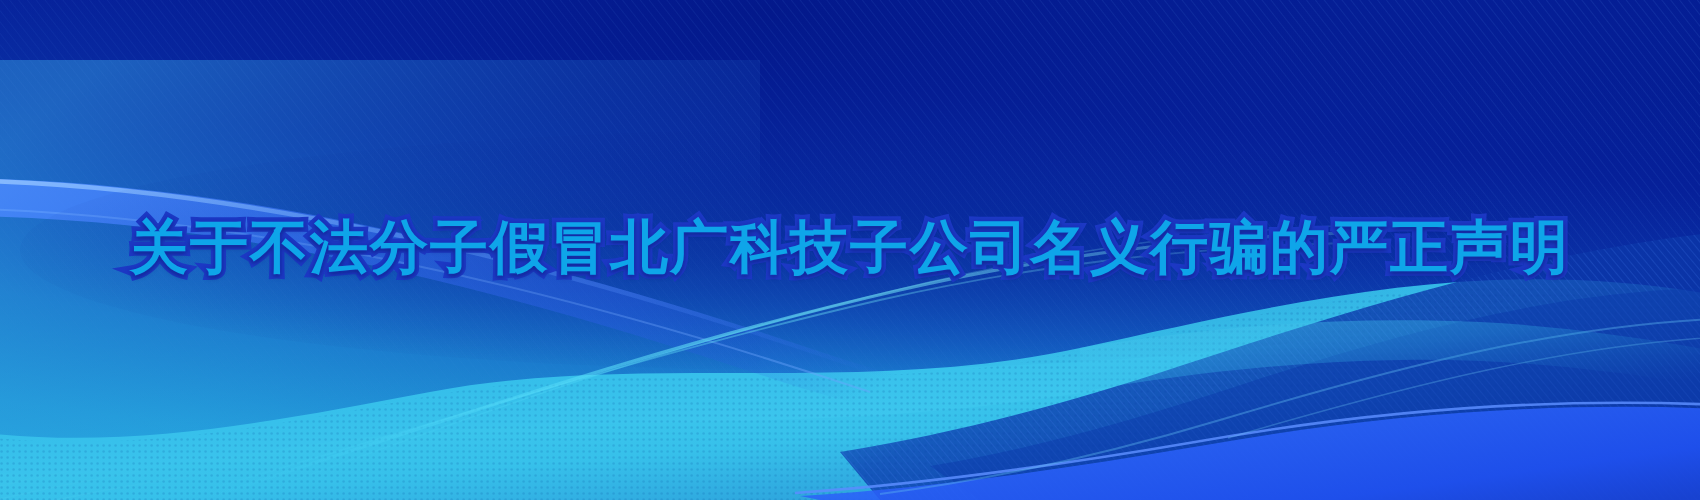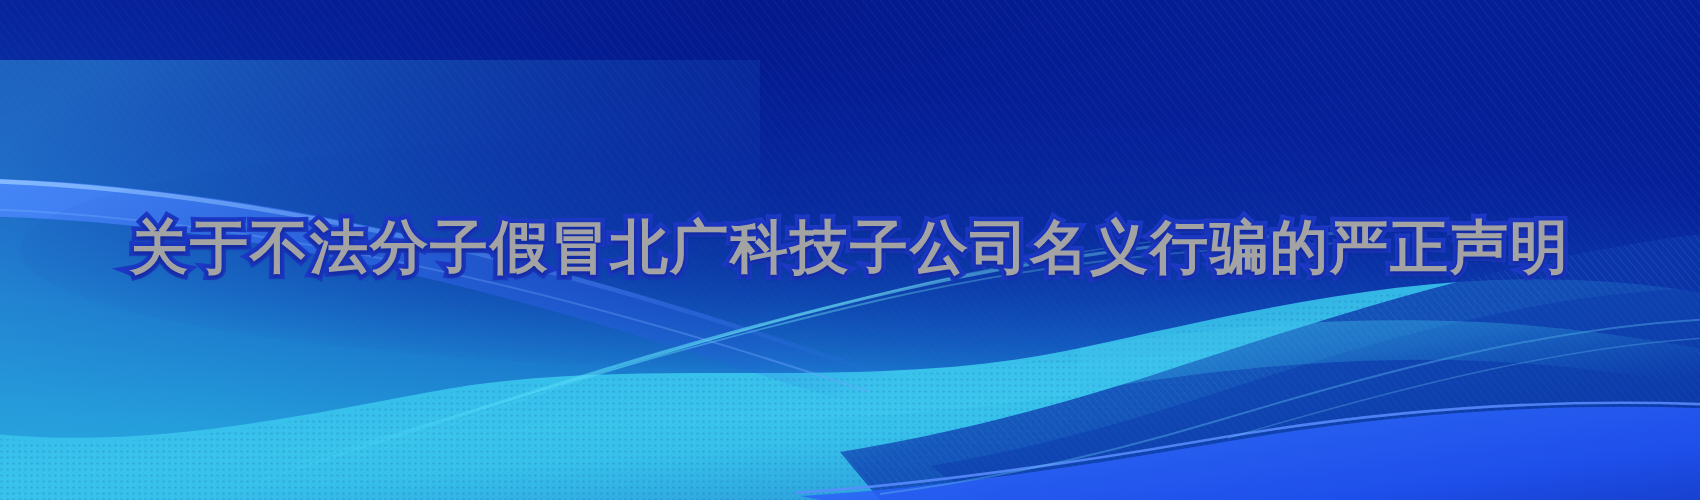--- a/index.html
+++ b/index.html
@@ -22,21 +22,21 @@
     z-index:40;
     pointer-events:none;
   }
   #banner-title{
     margin:0;
     padding:0 0 6px 0;
     font-size:58px;
     font-weight:bold;
     line-height:1;
     letter-spacing:2px;
-    color:#a3a3a3;
+    color:#0ea5e9;
     white-space:nowrap;
     font-family:"DejaVu Sans","Liberation Sans",sans-serif;
     -webkit-text-stroke:9px #1c38c4;
     paint-order:stroke fill;
     text-shadow:
       0 0 2px #1c38c4,
       0 2px 5px rgba(4,16,80,0.55);
   }
 </style>
 </head>

